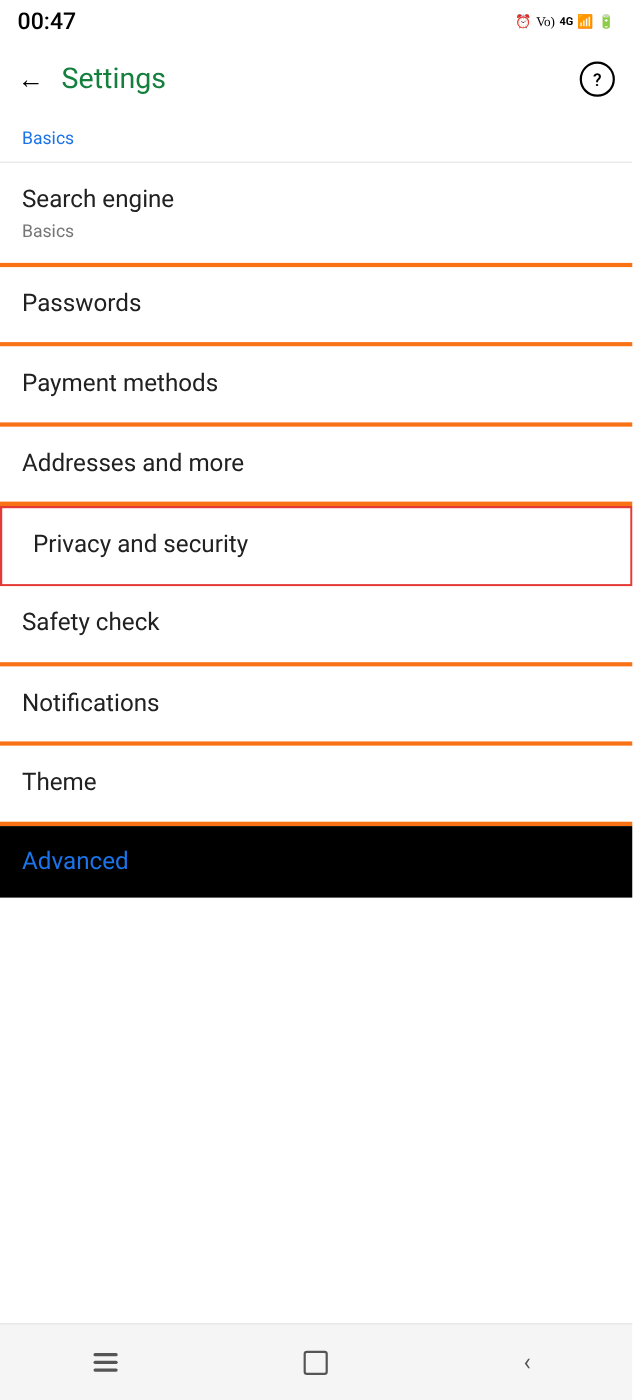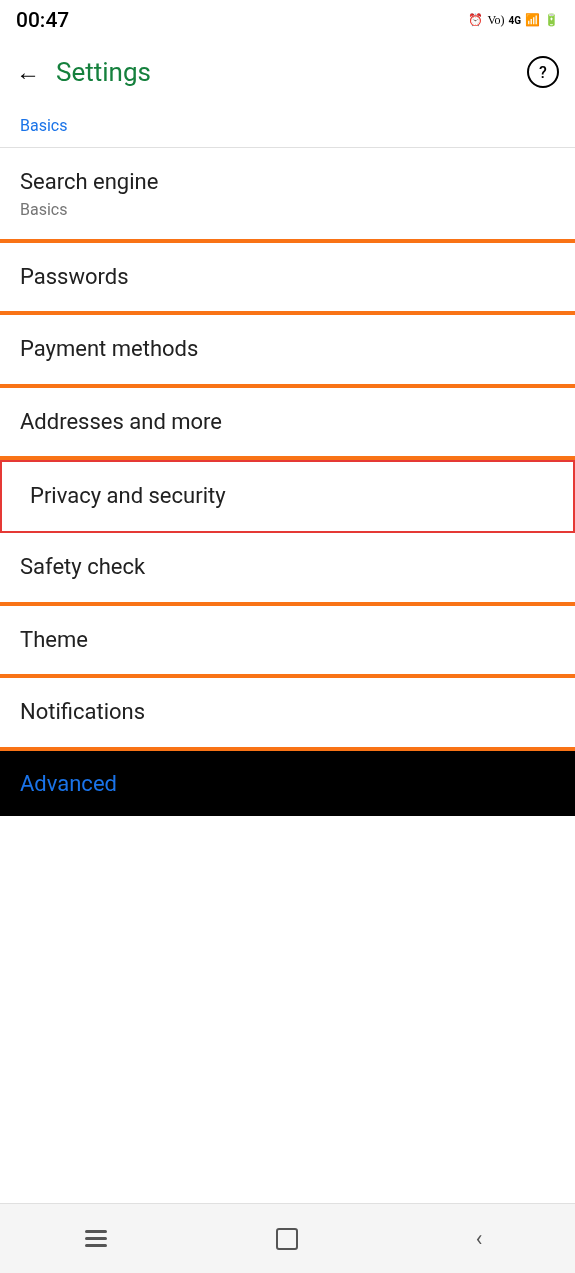--- a/index.html
+++ b/index.html
@@ -238,25 +238,25 @@
 
   <div class="settings-item highlighted">
     <div class="settings-item-title">Privacy and security</div>
   </div>
 
   <div class="settings-item">
     <div class="settings-item-title">Safety check</div>
   </div>
 
   <div class="settings-item">
+    <div class="settings-item-title">Notifications</div>
+  </div>
+
+  <div class="settings-item">
     <div class="settings-item-title">Theme</div>
-  </div>
-
-  <div class="settings-item">
-    <div class="settings-item-title">Notifications</div>
   </div>
 
   <div class="settings-item-advanced">
     <div class="settings-item-advanced-text">Advanced</div>
   </div>
 
 </div>
 
 <div class="bottom-nav">
   <div class="nav-btn">

